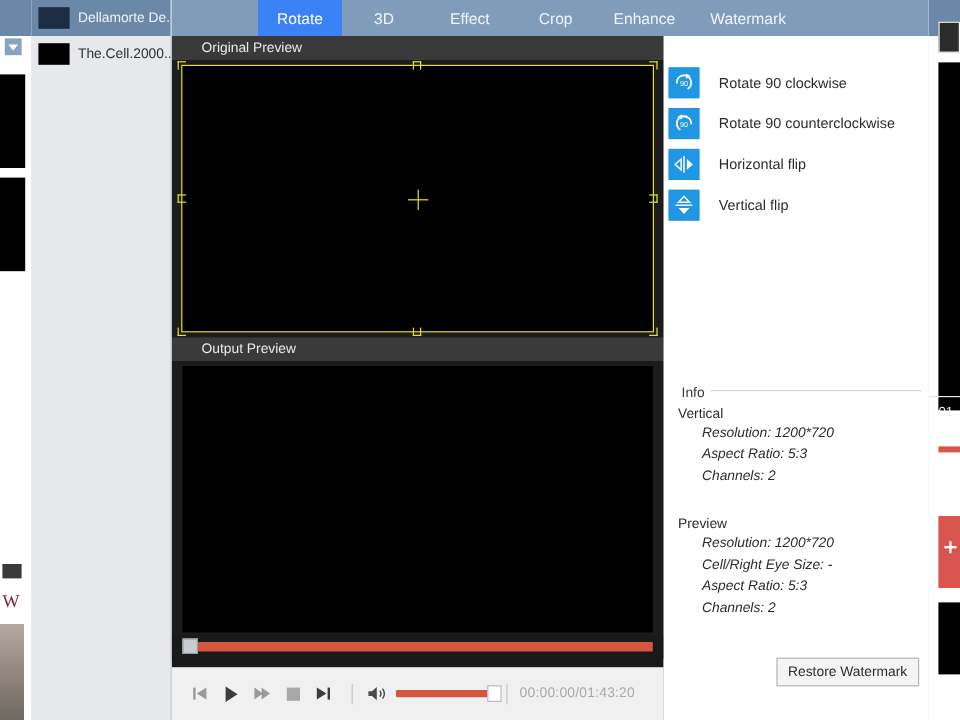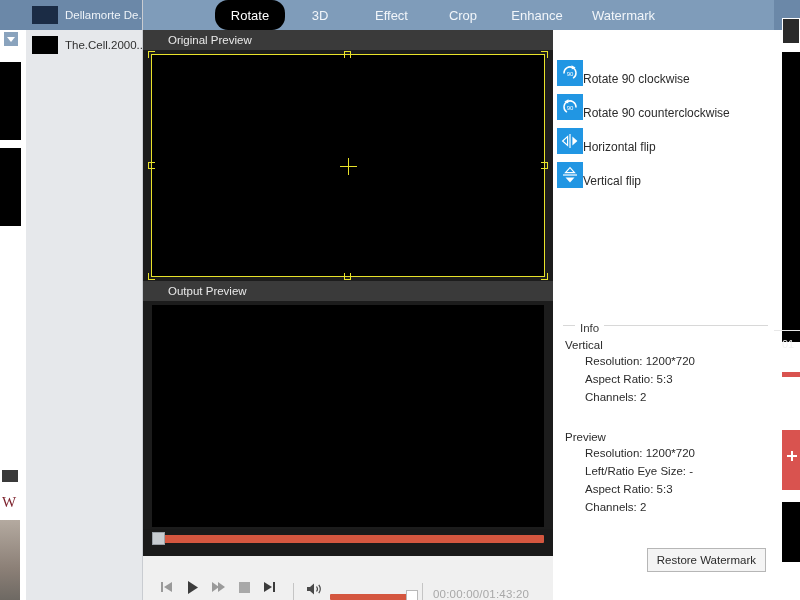--- a/index.html
+++ b/index.html
@@ -55,21 +55,21 @@
     position: absolute; left: 0; top: 0; width: 748px; height: 30px;
     background: #7f9cba;
     display: flex; align-items: stretch;
   }
   .tab-spacer { width: 189px; flex: 0 0 189px; }
   .tab {
     display: flex; align-items: center; justify-content: center;
     color: #f2f6fa; font-size: 13px; cursor: default;
     padding: 0 6px; white-space: nowrap;
   }
-  .tab.active { background: #000000; color: #ffffff; border-radius: 13px; }
+  .tab.active { background: #3b82f6; color: #ffffff; }
 
   
   .filepanel {
     position: absolute; left: 0px; top: 0px; width: 117px; height: 600px;
     background: #e6e8eb; border-right: 1px solid #c9ccd1;
     z-index: 20;
   }
   .file-row {
     display: flex; align-items: center; height: 30px; padding-left: 6px; gap: 7px;
   }
@@ -122,62 +122,62 @@
     background: #d4563f; border-radius: 1px;
   }
   .seek-thumb {
     position: absolute; left: 9px; top: 3px; width: 13px; height: 13px;
     background: #c8ccd0; border: 1px solid #9aa0a6;
   }
 
   
   .transport {
     position: absolute; left: 117px; top: 556px; width: 410px; height: 44px;
-    background: #f0f0f0; display: flex; align-items: flex-end; padding-left: 10px;
+    background: #f0f0f0; display: flex; align-items: center; padding-left: 10px;
   }
   .tbtn { width: 26px; height: 26px; display: flex; align-items: center; justify-content: center; cursor: default; }
   .tbtn svg { display: block; }
   .tsep { width: 1px; height: 17px; background: #c5c5c5; margin: 0 10px; }
   .spk { width: 22px; height: 22px; display: flex; align-items: center; justify-content: center; }
   .vol-track {
     position: relative; width: 82px; height: 6px; background: #d4563f; margin-left: 4px; border-radius: 1px;
   }
   .vol-thumb {
     position: absolute; right: -6px; top: -4px; width: 12px; height: 14px;
     background: #ffffff; border: 1px solid #b9b9b9;
   }
   .time { color: #a8a8a8; font-size: 11.5px; letter-spacing: .2px; white-space: nowrap; }
 
   
   .rightpanel {
     position: absolute; left: 527px; top: 30px; width: 221px; height: 570px;
     background: #ffffff;
   }
   .rot-list { padding: 22px 0 0 4px; }
-  .rot-item { display: flex; align-items: flex-end; height: 34px; gap: 0; cursor: default; }
+  .rot-item { display: flex; align-items: center; height: 34px; gap: 16px; cursor: default; }
   .rot-ico {
     width: 26px; height: 26px; background: #2196e3; flex: 0 0 26px;
     display: flex; align-items: center; justify-content: center;
   }
   .rot-label { font-size: 12px; color: #2b2b2b; white-space: nowrap; }
 
   .info-box { position: absolute; left: 10px; top: 288px; width: 205px; }
   .info-legend {
     position: relative; height: 14px;
   }
   .info-legend .rule {
     position: absolute; left: 0; top: 7px; width: 100%; height: 1px; background: #d8d8d8;
   }
   .info-legend .lbl {
     position: relative; display: inline-block; background: #ffffff;
-    margin-left: 12px; padding: 0 5px; font-size: 11.5px; color: #3a3a3a;
+    padding: 0 5px; font-size: 11.5px; color: #3a3a3a;
   }
   .info-group { margin-top: 7px; }
   .info-head { font-size: 11.5px; color: #2b2b2b; margin: 0 0 4px 2px; }
-  .info-line { font-size: 11.5px; color: #2b2b2b; margin: 0 0 6px 22px; }
+  .info-line { font-size: 11.5px; color: #2b2b2b; margin: 0 0 6px 22px; font-style: italic; }
   .info-gap { height: 15px; }
 
   .restore-btn {
     position: absolute; right: 8px; bottom: 28px;
     font-size: 11.5px; color: #2b2b2b;
     background: #f4f4f4; border: 1px solid #b6b6b6;
     padding: 5px 9px; cursor: default;
     font-family: "Liberation Sans", sans-serif;
   }
 </style>
@@ -360,21 +360,21 @@
           <div class="info-line">Resolution: 1200*720</div>
           <div class="info-line">Aspect Ratio: 5:3</div>
           <div class="info-line">Channels: 2</div>
         </div>
 
         <div class="info-gap"></div>
 
         <div class="info-group">
           <div class="info-head">Preview</div>
           <div class="info-line">Resolution: 1200*720</div>
-          <div class="info-line">Left/Ratio Eye Size: -</div>
+          <div class="info-line">Cell/Right Eye Size: -</div>
           <div class="info-line">Aspect Ratio: 5:3</div>
           <div class="info-line">Channels: 2</div>
         </div>
       </div>
 
       <button class="restore-btn">Restore Watermark</button>
     </div>
 
     <div class="filepanel">
       <div class="file-row selected">

